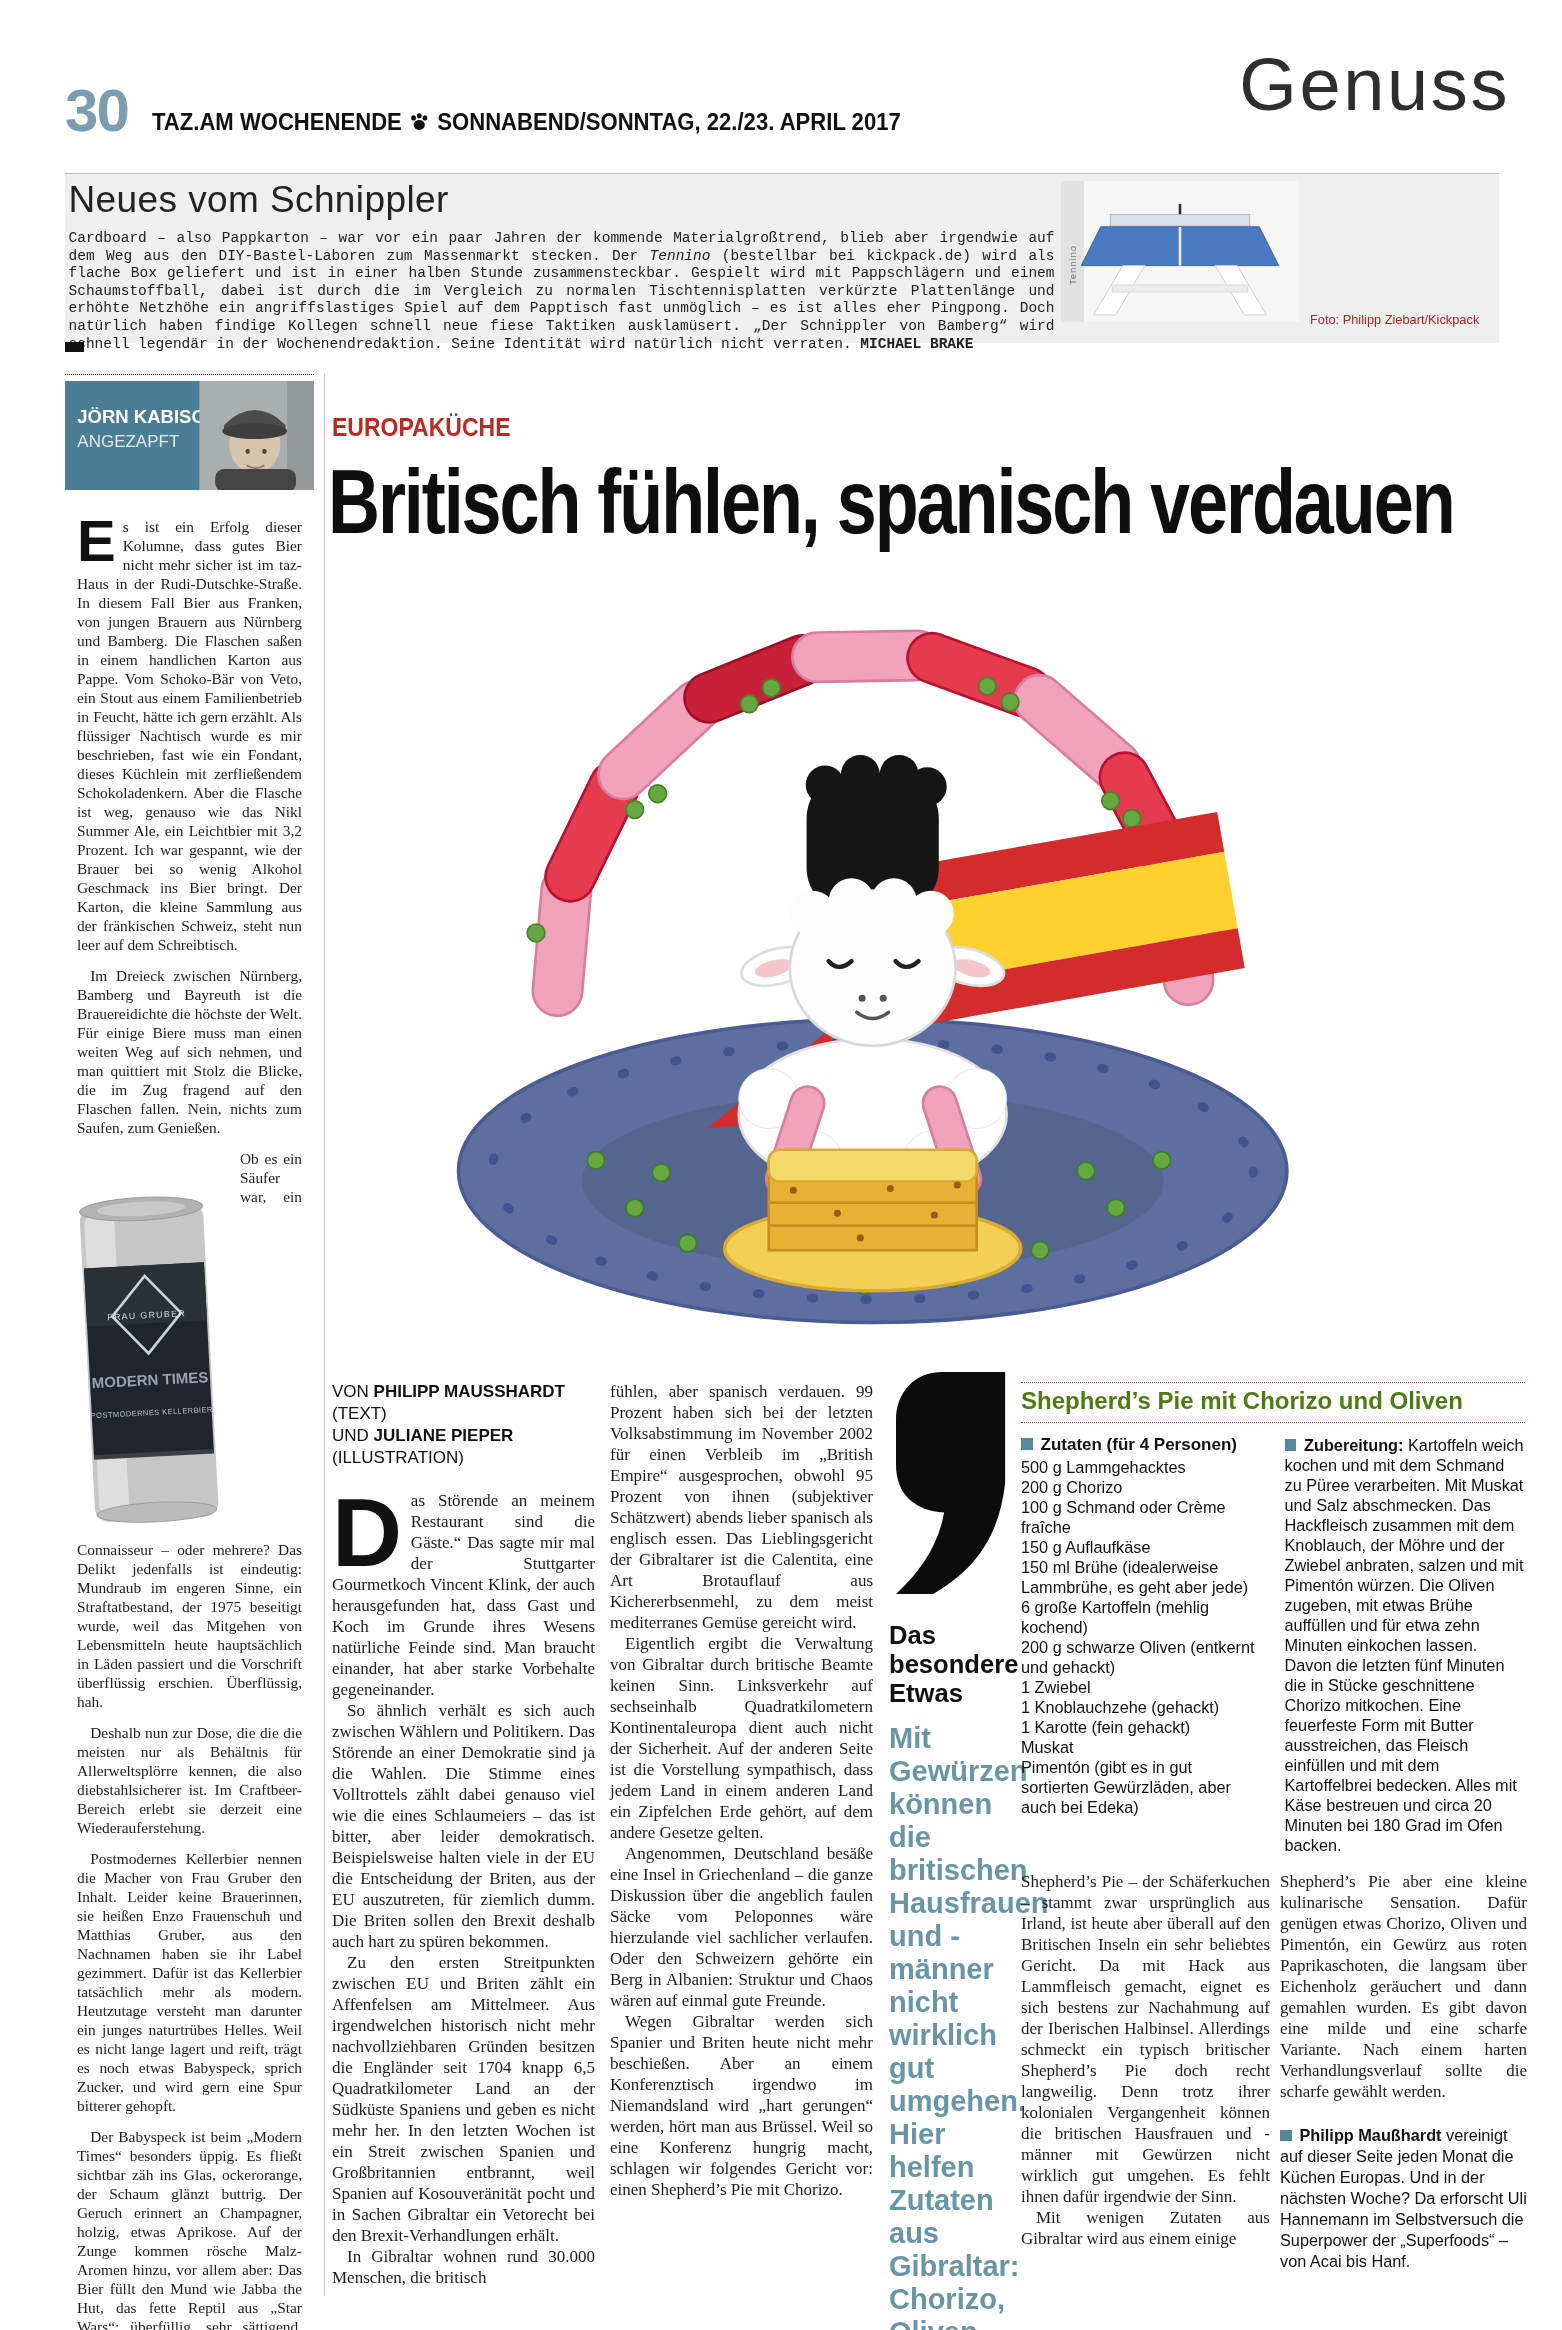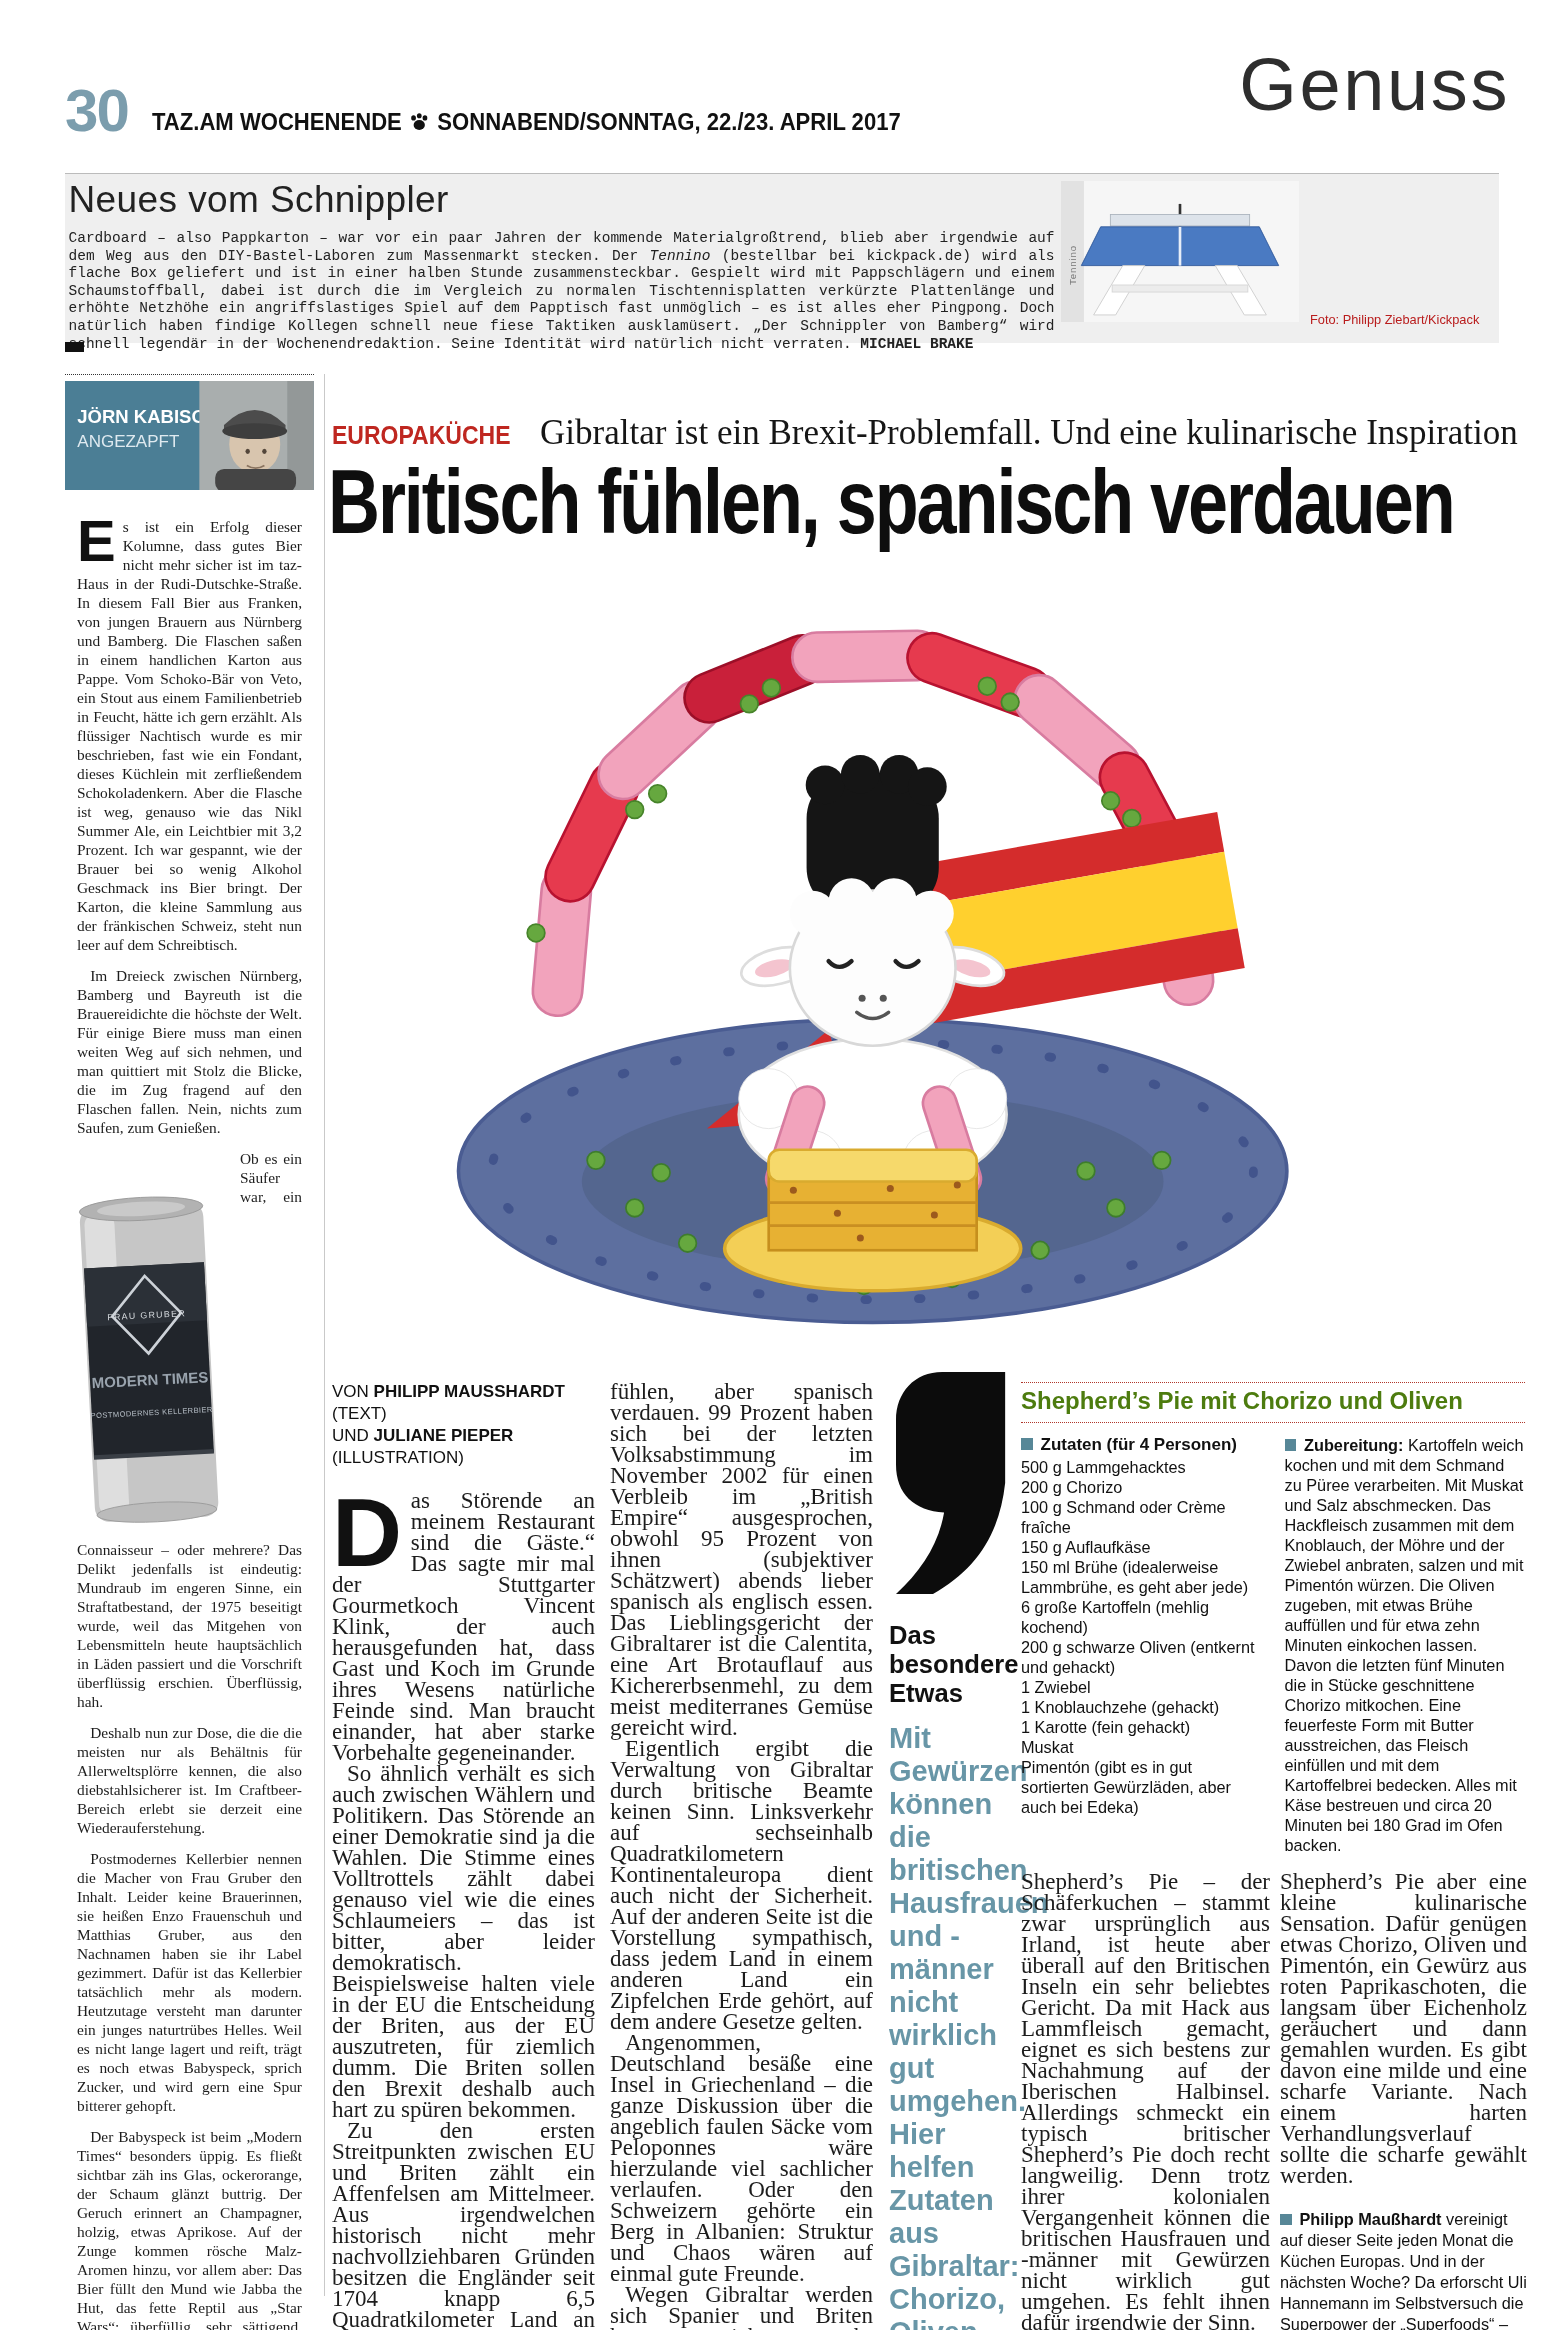--- a/index.html
+++ b/index.html
@@ -47,21 +47,21 @@
   
   .kicker-row{position:absolute;left:332px;top:413px;display:flex;align-items:baseline;gap:14px;white-space:nowrap;}
   .kicker{font-family:"Liberation Sans",sans-serif;font-weight:700;font-size:25px;color:#bf2720;
           letter-spacing:0;transform:scaleX(0.92);transform-origin:left;}
   .dek{font-size:35px;color:#161616;}
   .headline{position:absolute;left:328px;top:451px;font-family:"Liberation Sans",sans-serif;
           font-weight:800;font-size:90px;color:#0e0e0e;white-space:nowrap;letter-spacing:-2.6px;
           transform:scaleX(0.80);transform-origin:left;}
   .illustration{position:absolute;left:370px;top:554px;}
   .acol{position:absolute;width:263px;}
-  .acol p{margin:0;font-size:23px;line-height:21px;text-align:justify;hyphens:auto;}
+  .acol p{margin:0;font-size:17px;line-height:21px;text-align:justify;hyphens:auto;}
   .acol p + p{text-indent:15px;}
   #col1{left:332px;top:1381px;}
   #col2{left:610px;top:1381px;}
   .byline{font-family:"Liberation Sans",sans-serif;font-size:17px;line-height:22px;color:#111;
           margin-bottom:21px;}
   .byline b{font-weight:700;}
   .drop-d::first-letter{float:left;font-family:"Liberation Sans",sans-serif;font-weight:700;
           font-size:97px;line-height:78px;padding:3.5px 8.8px 0 0;color:#111;}
   
   .quoteblock{position:absolute;left:889px;top:1372px;width:132px;}
@@ -171,21 +171,20 @@
       <p>Deshalb nun zur Dose, die die die meisten nur als Behältnis für Allerweltsplörre kennen, die also diebstahlsicherer ist. Im Craftbeer-Bereich erlebt sie derzeit eine Wiederauferstehung.</p>
       <p>Postmodernes Kellerbier nennen die Macher von Frau Gruber den Inhalt. Leider keine Brauerinnen, sie heißen Enzo Frauenschuh und Matthias Gruber, aus den Nachnamen haben sie ihr Label gezimmert. Dafür ist das Kellerbier tatsächlich mehr als modern. Heutzutage versteht man darunter ein junges naturtrübes Helles. Weil es nicht lange lagert und reift, trägt es noch etwas Babyspeck, sprich Zucker, und wird gern eine Spur bitterer gehopft.</p>
       <p>Der Babyspeck ist beim „Modern Times“ besonders üppig. Es fließt sichtbar zäh ins Glas, ockerorange, der Schaum glänzt buttrig. Der Geruch erinnert an Champagner, holzig, etwas Aprikose. Auf der Zunge kommen rösche Malz-Aromen hinzu, vor allem aber: Das Bier füllt den Mund wie Jabba the Hut, das fette Reptil aus „Star Wars“: überfüllig, sehr sättigend. Das liegt daran, dass auch mit Hafer und Weizen gebraut wurde, sehr eiweißreiche Malze. Aber: In Kombination mit einem guten Burger muss die Fülligkeit dieses Bieres kein Nachteil sein.</p>
       <div class="col-footer"><span class="sq"></span><b>Modern Times</b><span>, Frau Gruber Augsburg, Alkohol 5,2 Vol.%</span></div>
     </div>
   </div>
   <div class="vrule"></div>
 
   <div class="kicker-row">
     <span class="kicker">EUROPAKÜCHE</span>
-    <span class="dek">Gibraltar ist ein Brexit-Problemfall. Und eine kulinarische Inspiration</span>
   </div>
   <div class="headline">Britisch fühlen, spanisch verdauen</div>
 
   <div class="illustration">
     <svg width="1023" height="802" viewBox="0 0 1160 910">
 
       <g>
         <g transform="rotate(-85 570 470)">
             <rect x="485" y="88" width="170" height="56" rx="28" fill="#f2a3bc" stroke="#d87ca0" stroke-width="3"></rect>
           </g>

